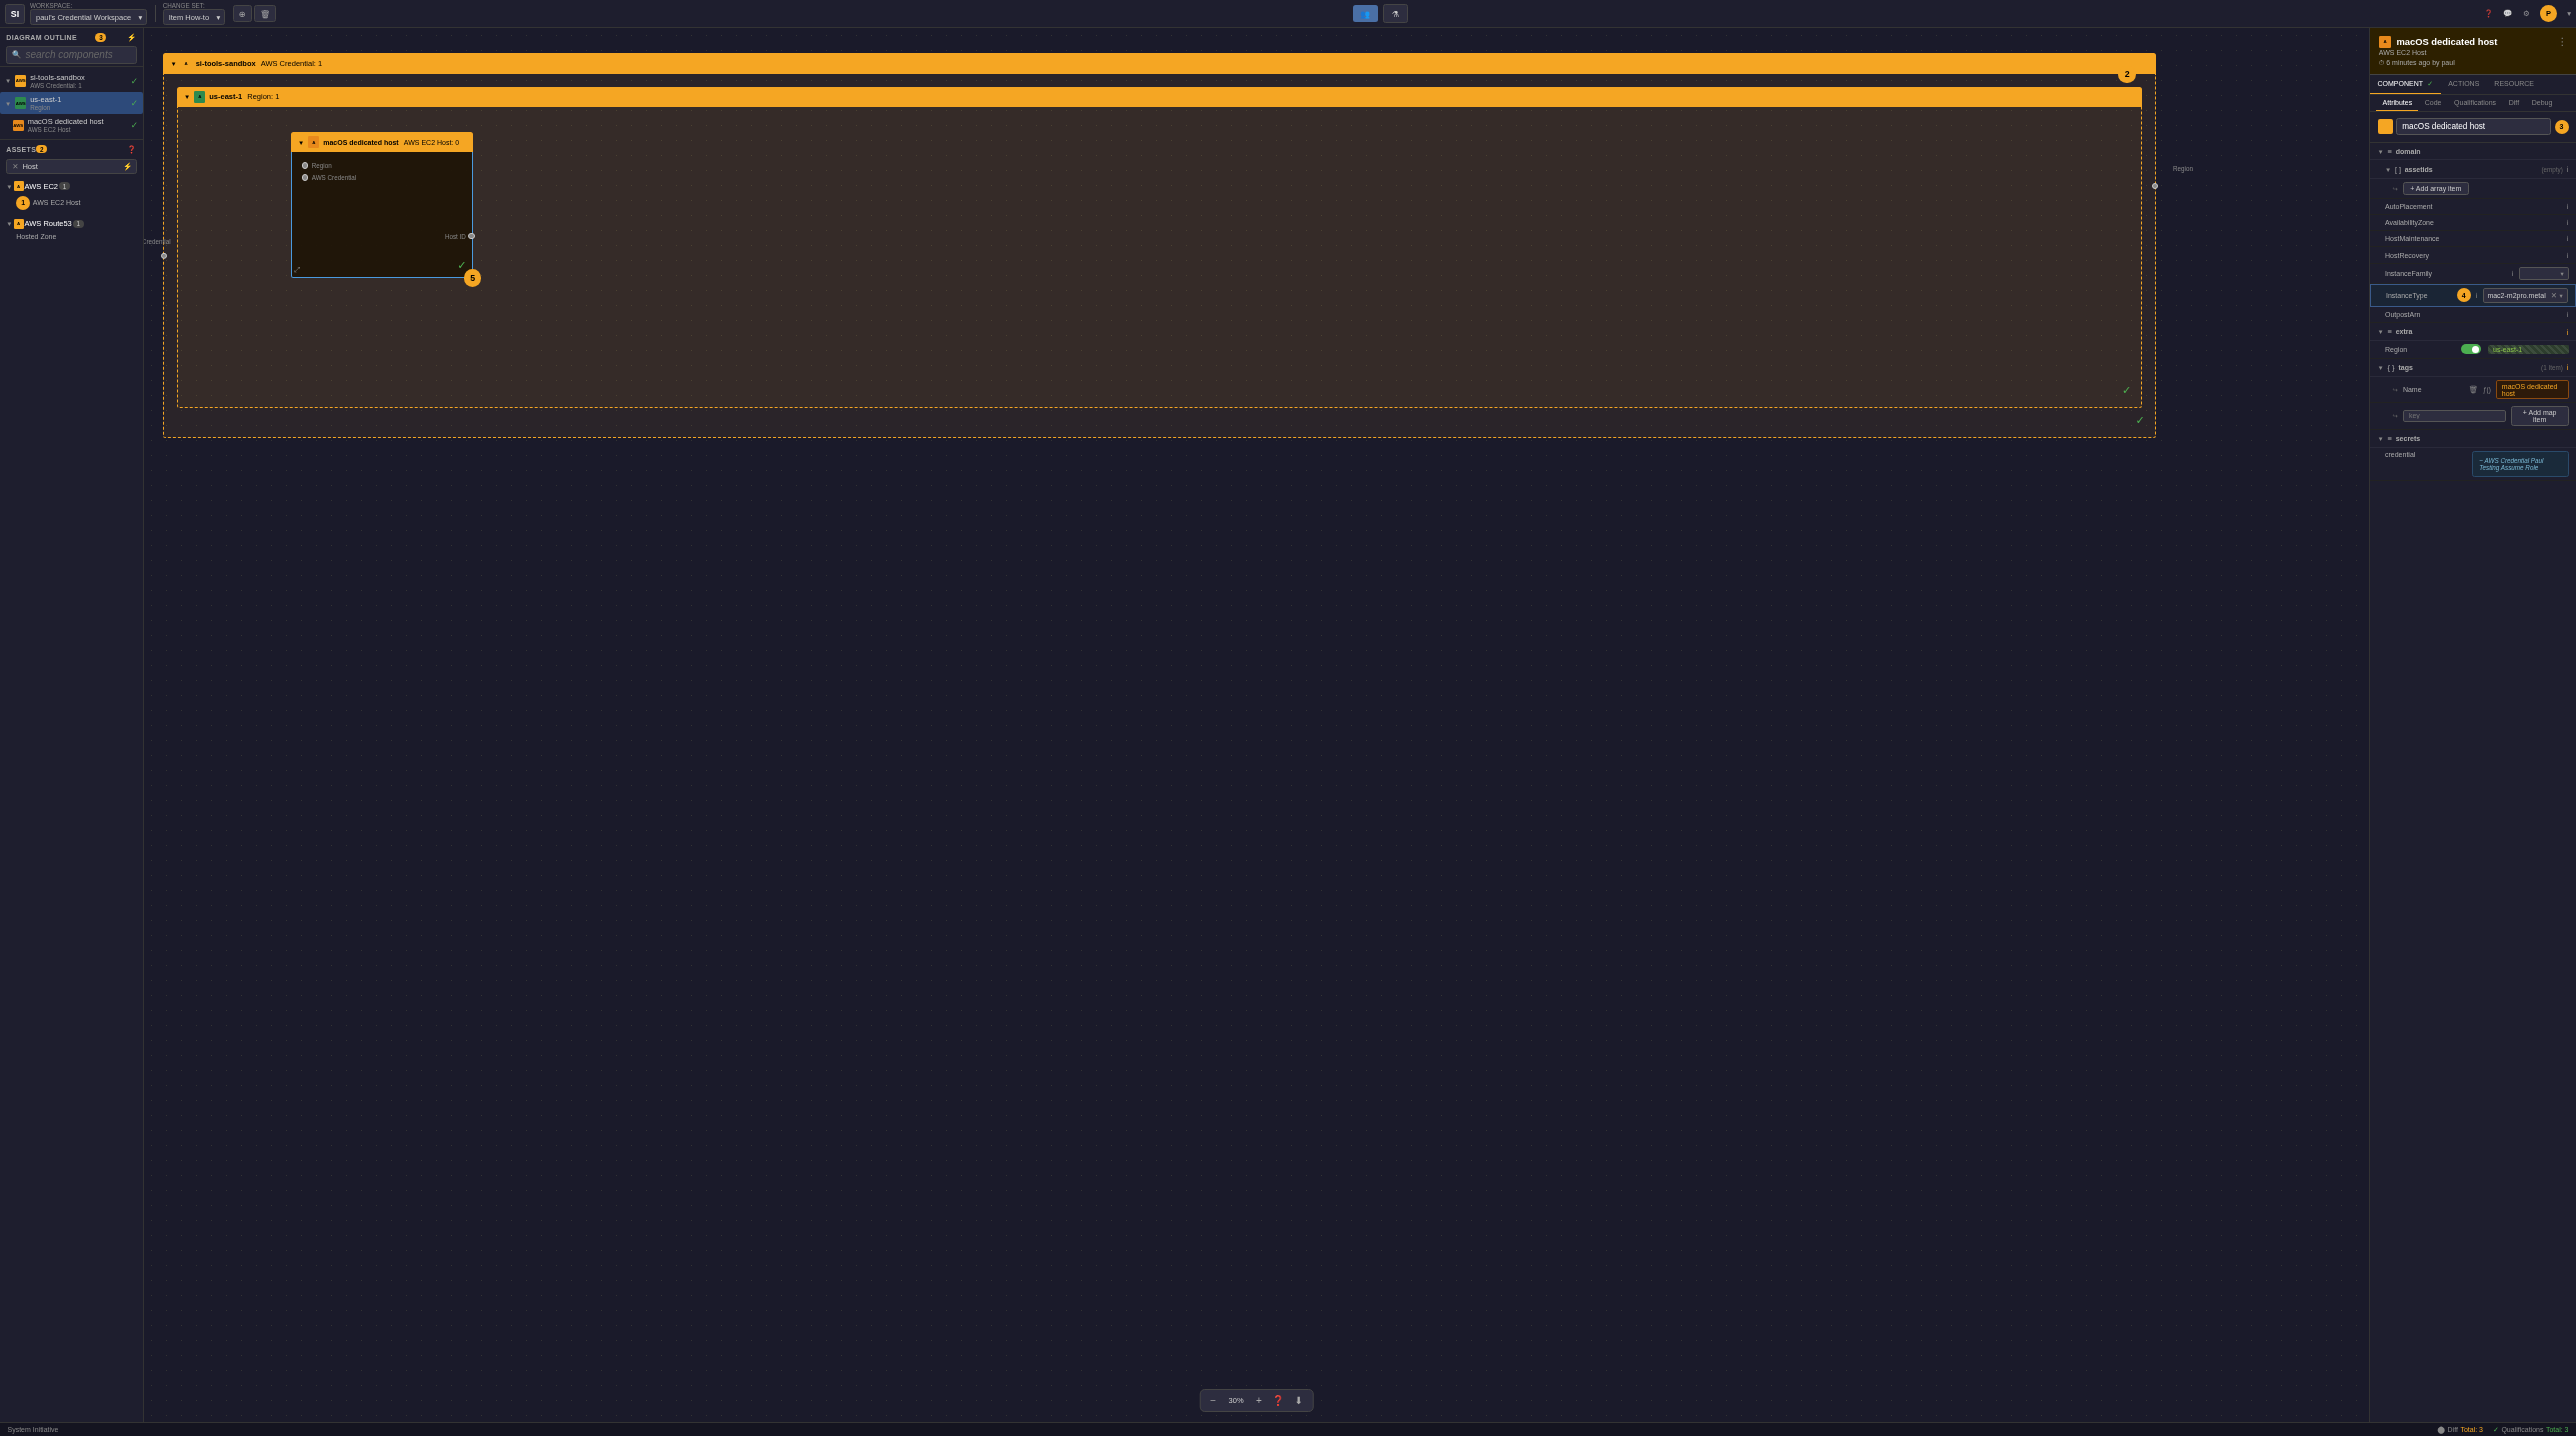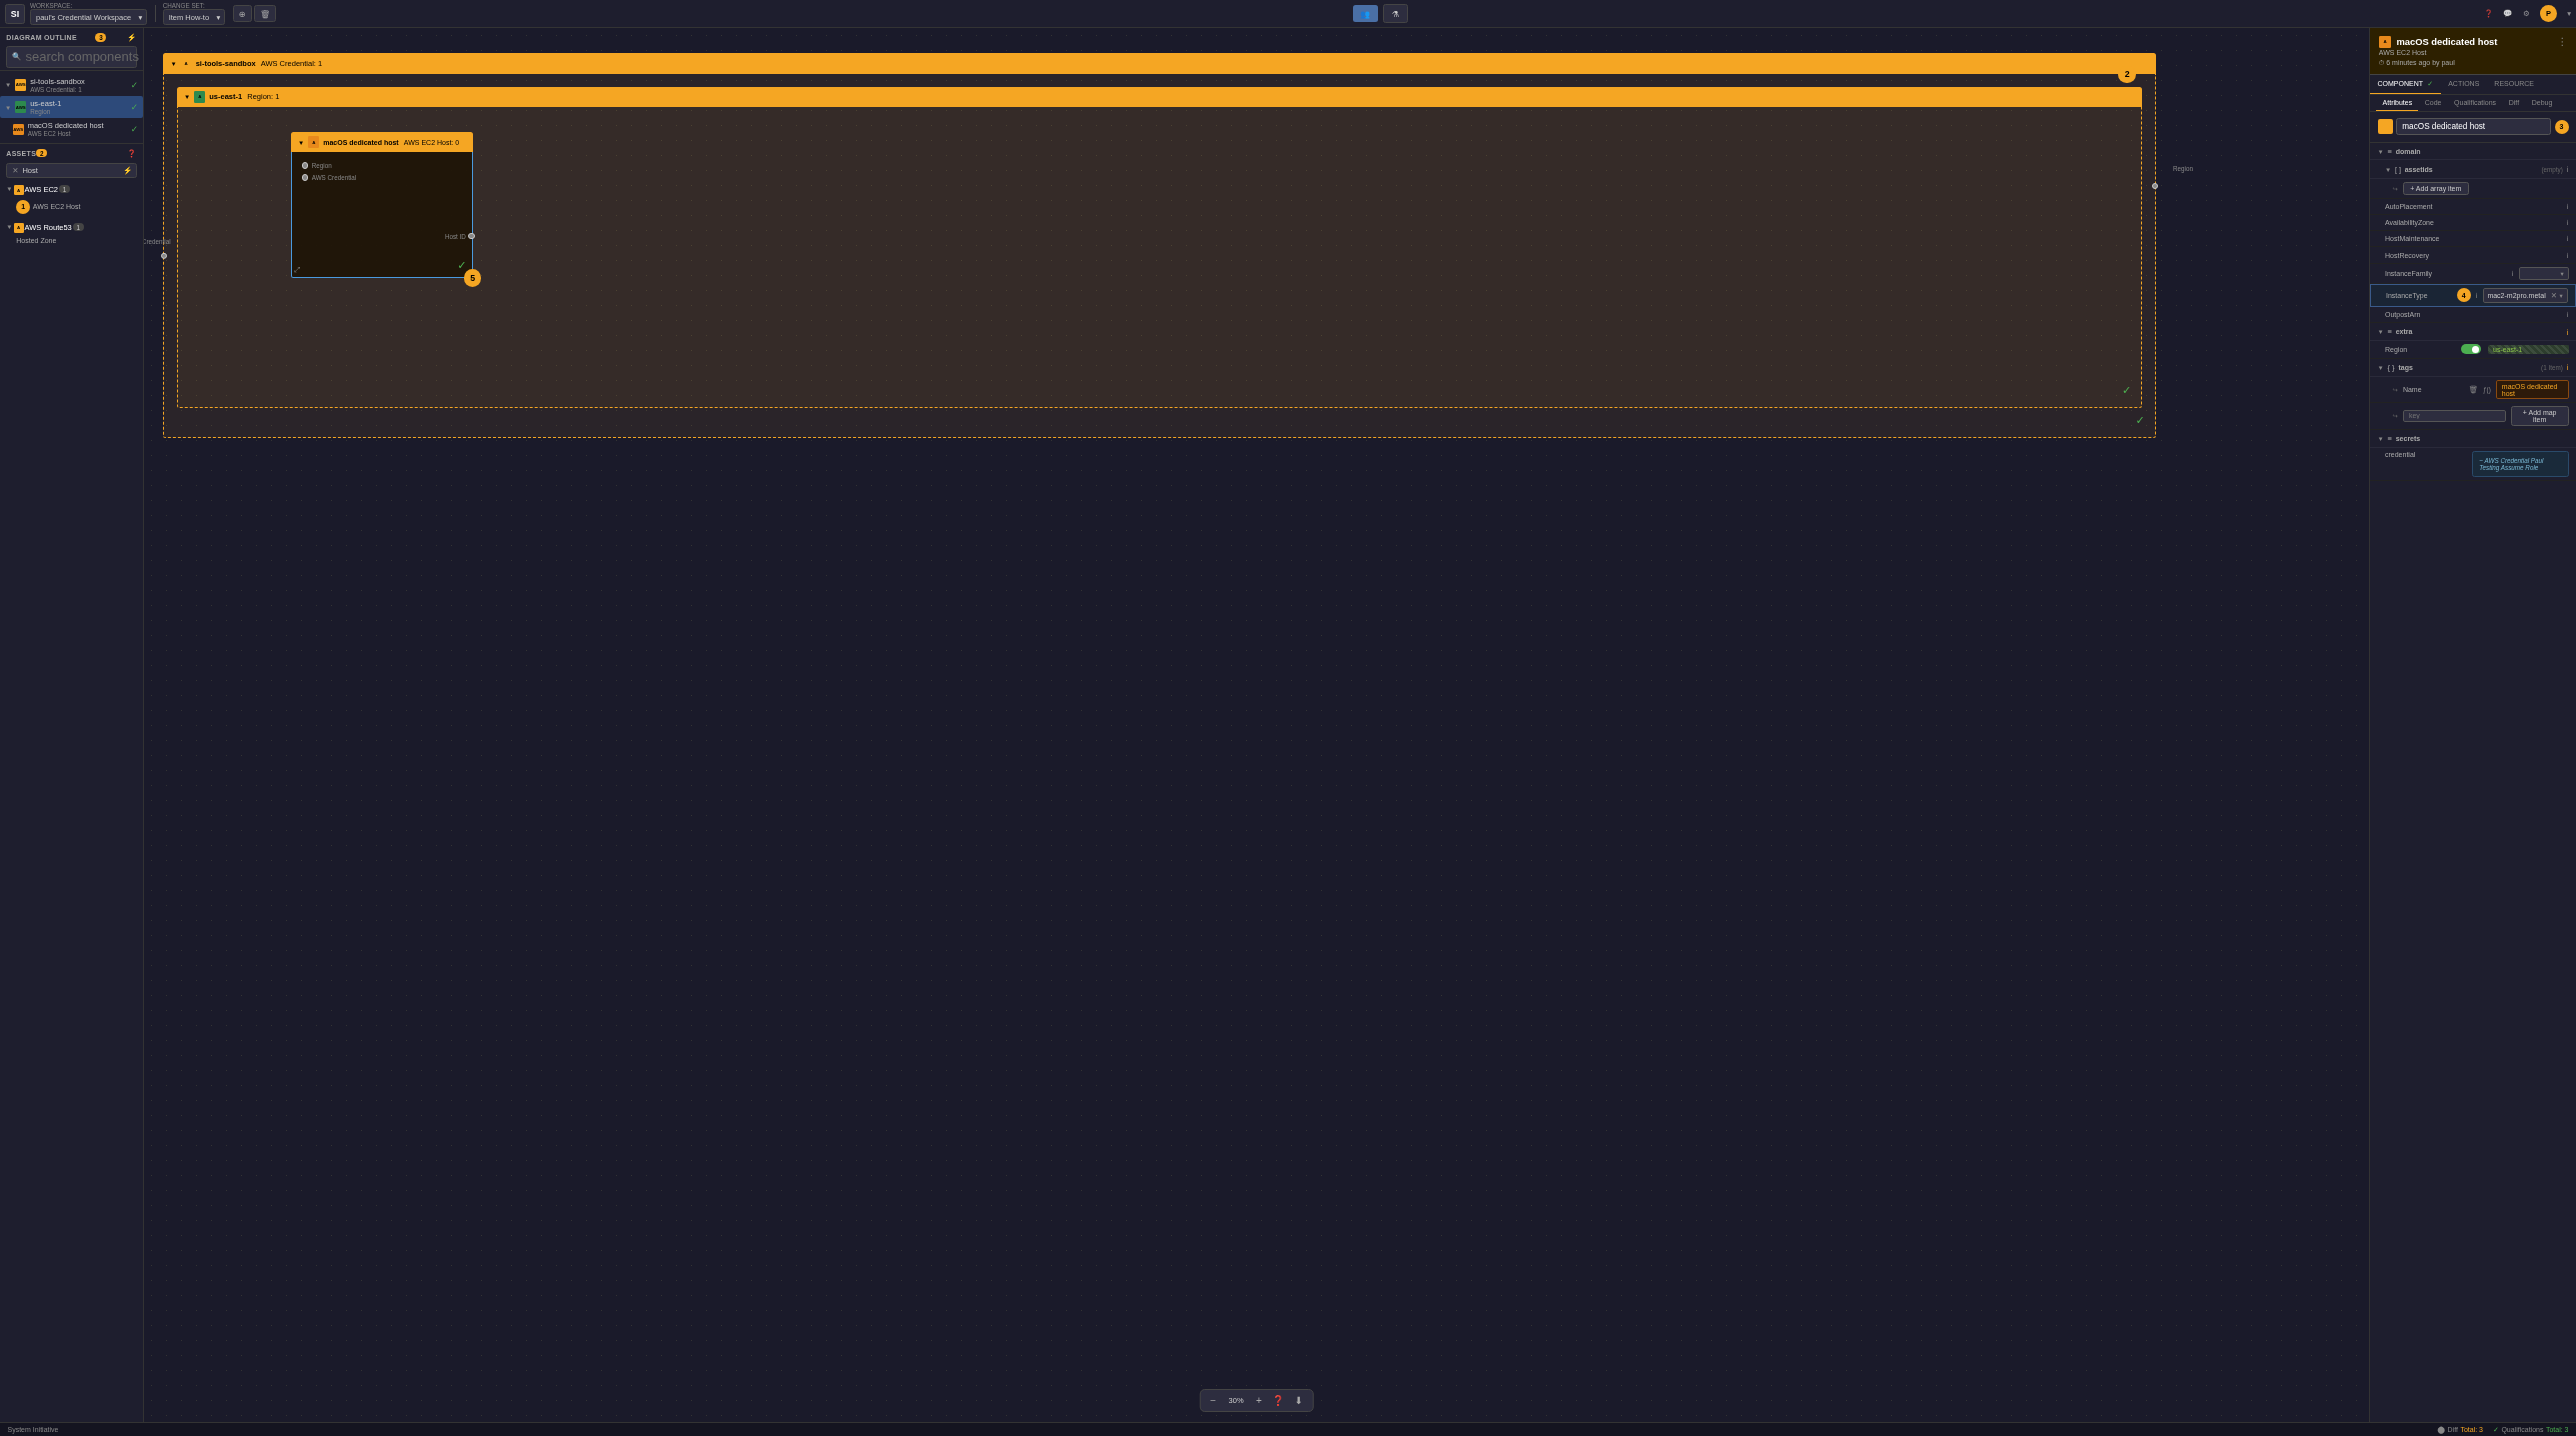--- a/index.html
+++ b/index.html
@@ -20,40 +20,40 @@
     
     .main { display: flex; flex: 1; overflow: hidden; }
 
     
     .sidebar { width: 144px; background: #1e1e2e; border-right: 0.6px solid #333; display: flex; flex-direction: column; flex-shrink: 0; }
     .sidebar-section { padding: 5px 6.3px 2.5px; border-bottom: 0.6px solid #333; }
     .sidebar-header { display: flex; align-items: center; justify-content: space-between; margin-bottom: 3.8px; }
     .sidebar-title { font-size: 7px; font-weight: 600; color: #aaa; text-transform: uppercase; letter-spacing: 0.3px; }
     .badge { background: #f5a623; color: #000; border-radius: 6.3px; padding: 0.6px 3.8px; font-size: 6.3px; font-weight: bold; }
     .search-box { display: flex; align-items: center; background: #2d2d3f; border: 0.6px solid #444; border-radius: 2.5px; padding: 2.5px 5px; gap: 3.8px; }
-    .search-box input { background: none; border: none; outline: none; color: #ccc; font-size: 13px; flex: 1; }
+    .search-box input { background: none; border: none; outline: none; color: #ccc; font-size: 10px; flex: 1; font-style: italic; }
     .search-box input::placeholder { color: #666; }
 
     .tree-item { display: flex; align-items: center; padding: 3.1px 5px; cursor: pointer; border-radius: 1.9px; gap: 3.8px; }
     .tree-item.active { background: #2d4a7a; }
     .tree-item .arrow { color: #888; font-size: 6.3px; width: 6.3px; }
     .aws-icon { width: 11.3px; height: 11.3px; background: #f5a623; border-radius: 1.3px; display: flex; align-items: center; justify-content: center; font-size: 5px; font-weight: bold; color: #000; flex-shrink: 0; }
     .aws-icon.region { background: #2d8a4e; }
     .aws-icon.ec2host { background: #e8891c; }
     .tree-item-label { flex: 1; font-size: 7.5px; color: #ccc; }
     .tree-item-sub { font-size: 6.3px; color: #888; }
     .check-icon { color: #4caf50; font-size: 8.8px; }
 
     
     .assets-section { padding: 5px 6.3px; flex: 1; overflow-y: auto; }
     .assets-header { display: flex; align-items: center; justify-content: space-between; margin-bottom: 5px; }
     .asset-search { display: flex; align-items: center; background: #2d2d3f; border: 0.6px solid #444; border-radius: 2.5px; padding: 1.9px 5px; gap: 3.8px; margin-bottom: 5px; }
     .asset-search input { background: none; border: none; outline: none; color: #ccc; font-size: 7.5px; flex: 1; }
     .asset-group { margin-bottom: 5px; }
-    .asset-group-header { display: flex; align-items: flex-start; gap: 1px; padding: 2.5px 0; cursor: pointer; }
+    .asset-group-header { display: flex; align-items: center; gap: 1px; padding: 2.5px 0; cursor: pointer; }
     .asset-group-label { font-size: 7.5px; color: #fff; font-weight: 500; }
     .asset-count { background: #444; border-radius: 5px; padding: 0.6px 3.8px; font-size: 6.3px; color: #ccc; }
     .asset-item { padding: 1.9px 10px; font-size: 7px; color: #aaa; cursor: pointer; display: flex; align-items: center; gap: 2.5px; }
     .numbered-badge { width: 14px; height: 14px; background: #f5a623; border-radius: 50%; display: flex; align-items: center; justify-content: center; color: #000; font-weight: bold; font-size: 7px; flex-shrink: 0; }
 
     
     .system-bar { background: #141420; border-top: 0.6px solid #333; padding: 2.5px 7.5px; font-size: 7px; color: #888; display: flex; align-items: center; justify-content: space-between; }
     .system-bar-right { display: flex; gap: 10px; }
     .status-item { display: flex; align-items: center; gap: 2.5px; }
     .status-green { color: #4caf50; }

